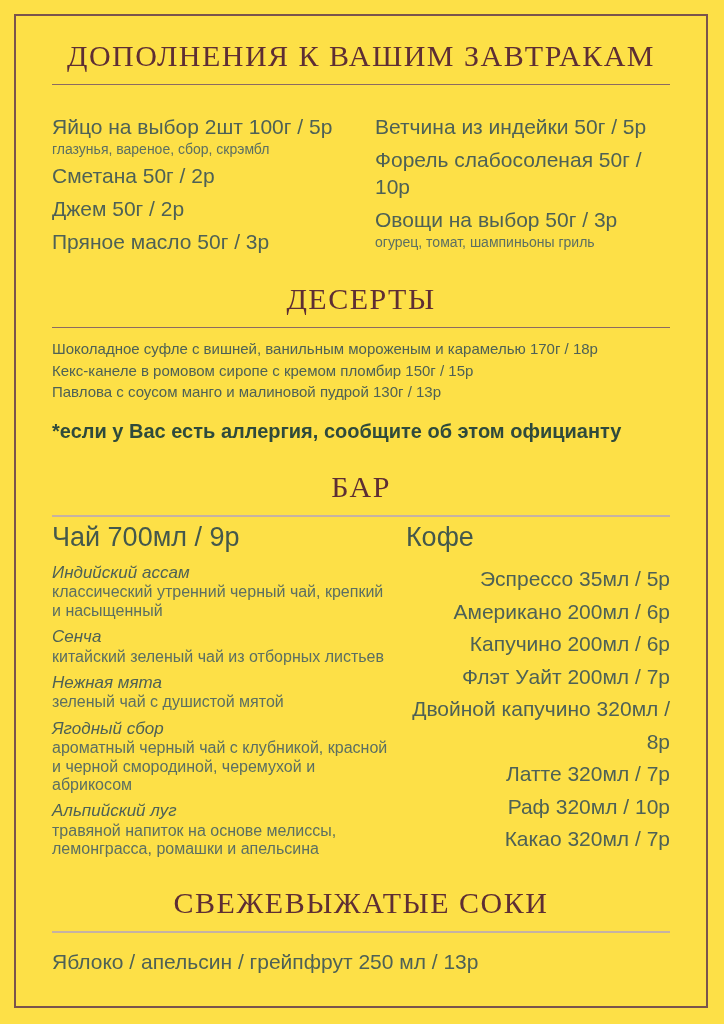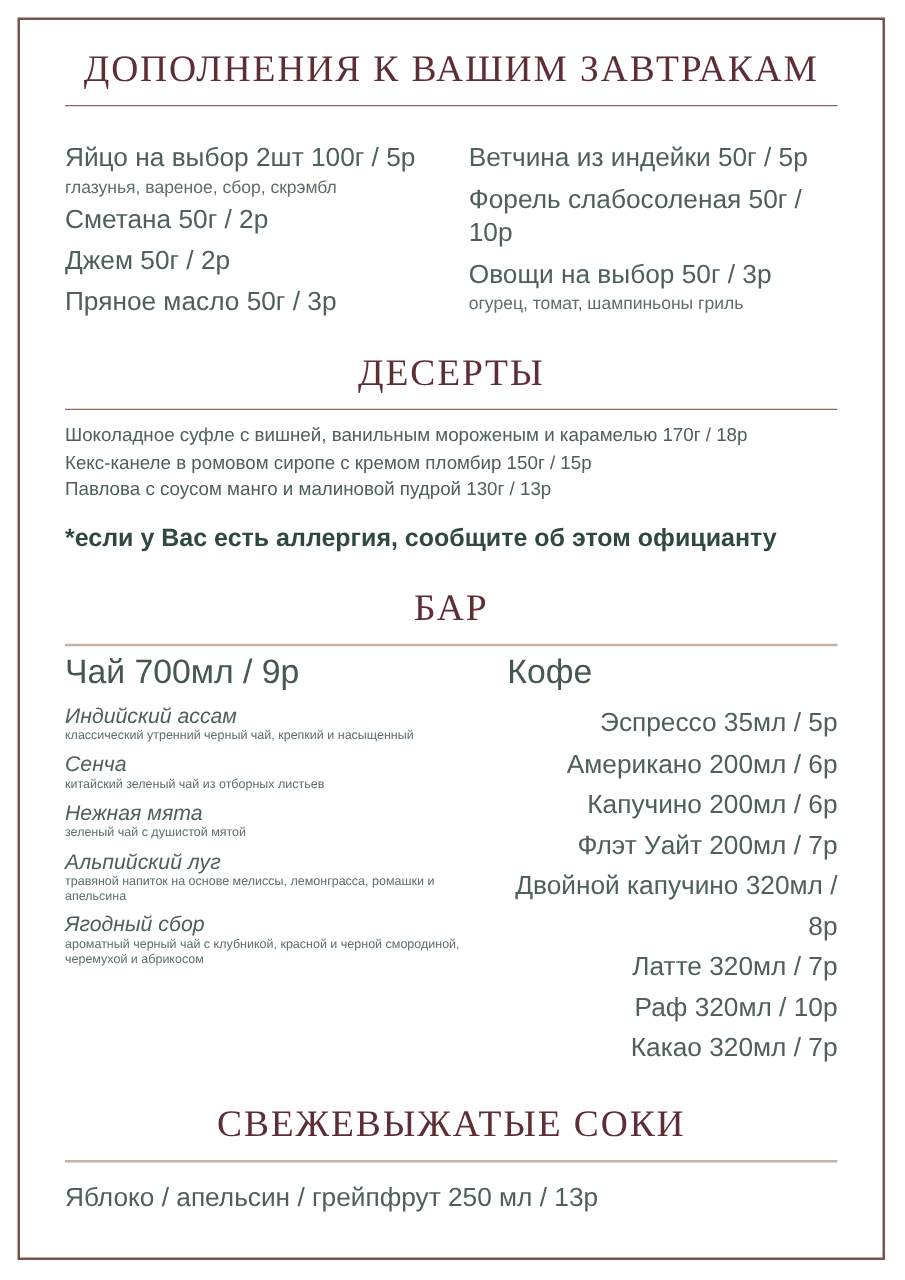--- a/index.html
+++ b/index.html
@@ -5,21 +5,21 @@
   html,body{margin:0;padding:0;}
   body{
     width:724px;height:1024px;
     background:#f7f0e3;
     font-family:"Liberation Sans",sans-serif;
     overflow:hidden;
   }
   .page{
     position:relative;
     width:724px;height:1024px;
-    background:#ffffff;
+    background:#fde047;
     color:#4e6156;
     box-sizing:border-box;
   }
   .frame{
     position:absolute;
     top:14px;left:14px;right:16px;bottom:16px;
     border:2px solid #7a544c;
     pointer-events:none;
   }
   .content{
@@ -67,21 +67,21 @@
   .sec{margin-top:26px;}
   .sec.first{margin-top:0;}
   .drink-heading{
     font-size:27px;
     line-height:1.25;
     color:#44584c;
     margin-bottom:8px;
   }
   .tea-item{margin-top:7px;}
   .tea-name{font-size:17px;line-height:1.2;color:#4e6156;font-style:italic;}
-  .tea-desc{font-size:10px;line-height:1.15;color:#5c6f62;}
+  .tea-desc{font-size:16px;line-height:1.15;color:#5c6f62;}
   .coffee-line{font-size:21px;line-height:1.55;color:#4e6156;text-align:right;}
   .juice-line{margin-top:14px;font-size:21px;line-height:1.4;color:#4e6156;}
 </style>
 </head>
 <body>
 
 <div class="page">
   <div class="frame"></div>
   <div class="content">
 
@@ -143,26 +143,26 @@
           </div>
           <div class="tea-item">
             <div class="tea-name">Сенча</div>
             <div class="tea-desc">китайский зеленый чай из отборных листьев</div>
           </div>
           <div class="tea-item">
             <div class="tea-name">Нежная мята</div>
             <div class="tea-desc">зеленый чай с душистой мятой</div>
           </div>
           <div class="tea-item">
+            <div class="tea-name">Ягодный сбор</div>
+            <div class="tea-desc">ароматный черный чай с клубникой, красной и черной смородиной, черемухой и абрикосом</div>
+          </div>
+          <div class="tea-item">
             <div class="tea-name">Альпийский луг</div>
             <div class="tea-desc">травяной напиток на основе мелиссы, лемонграсса, ромашки и апельсина</div>
-          </div>
-          <div class="tea-item">
-            <div class="tea-name">Ягодный сбор</div>
-            <div class="tea-desc">ароматный черный чай с клубникой, красной и черной смородиной, черемухой и абрикосом</div>
           </div>
         </div>
 
         <div class="col">
           <div class="drink-heading">Кофе</div>
           <div class="coffee-line">Эспрессо 35мл / 5р</div>
           <div class="coffee-line">Американо 200мл / 6р</div>
           <div class="coffee-line">Капучино 200мл / 6р</div>
           <div class="coffee-line">Флэт Уайт 200мл / 7р</div>
           <div class="coffee-line">Двойной капучино 320мл / 8р</div>

